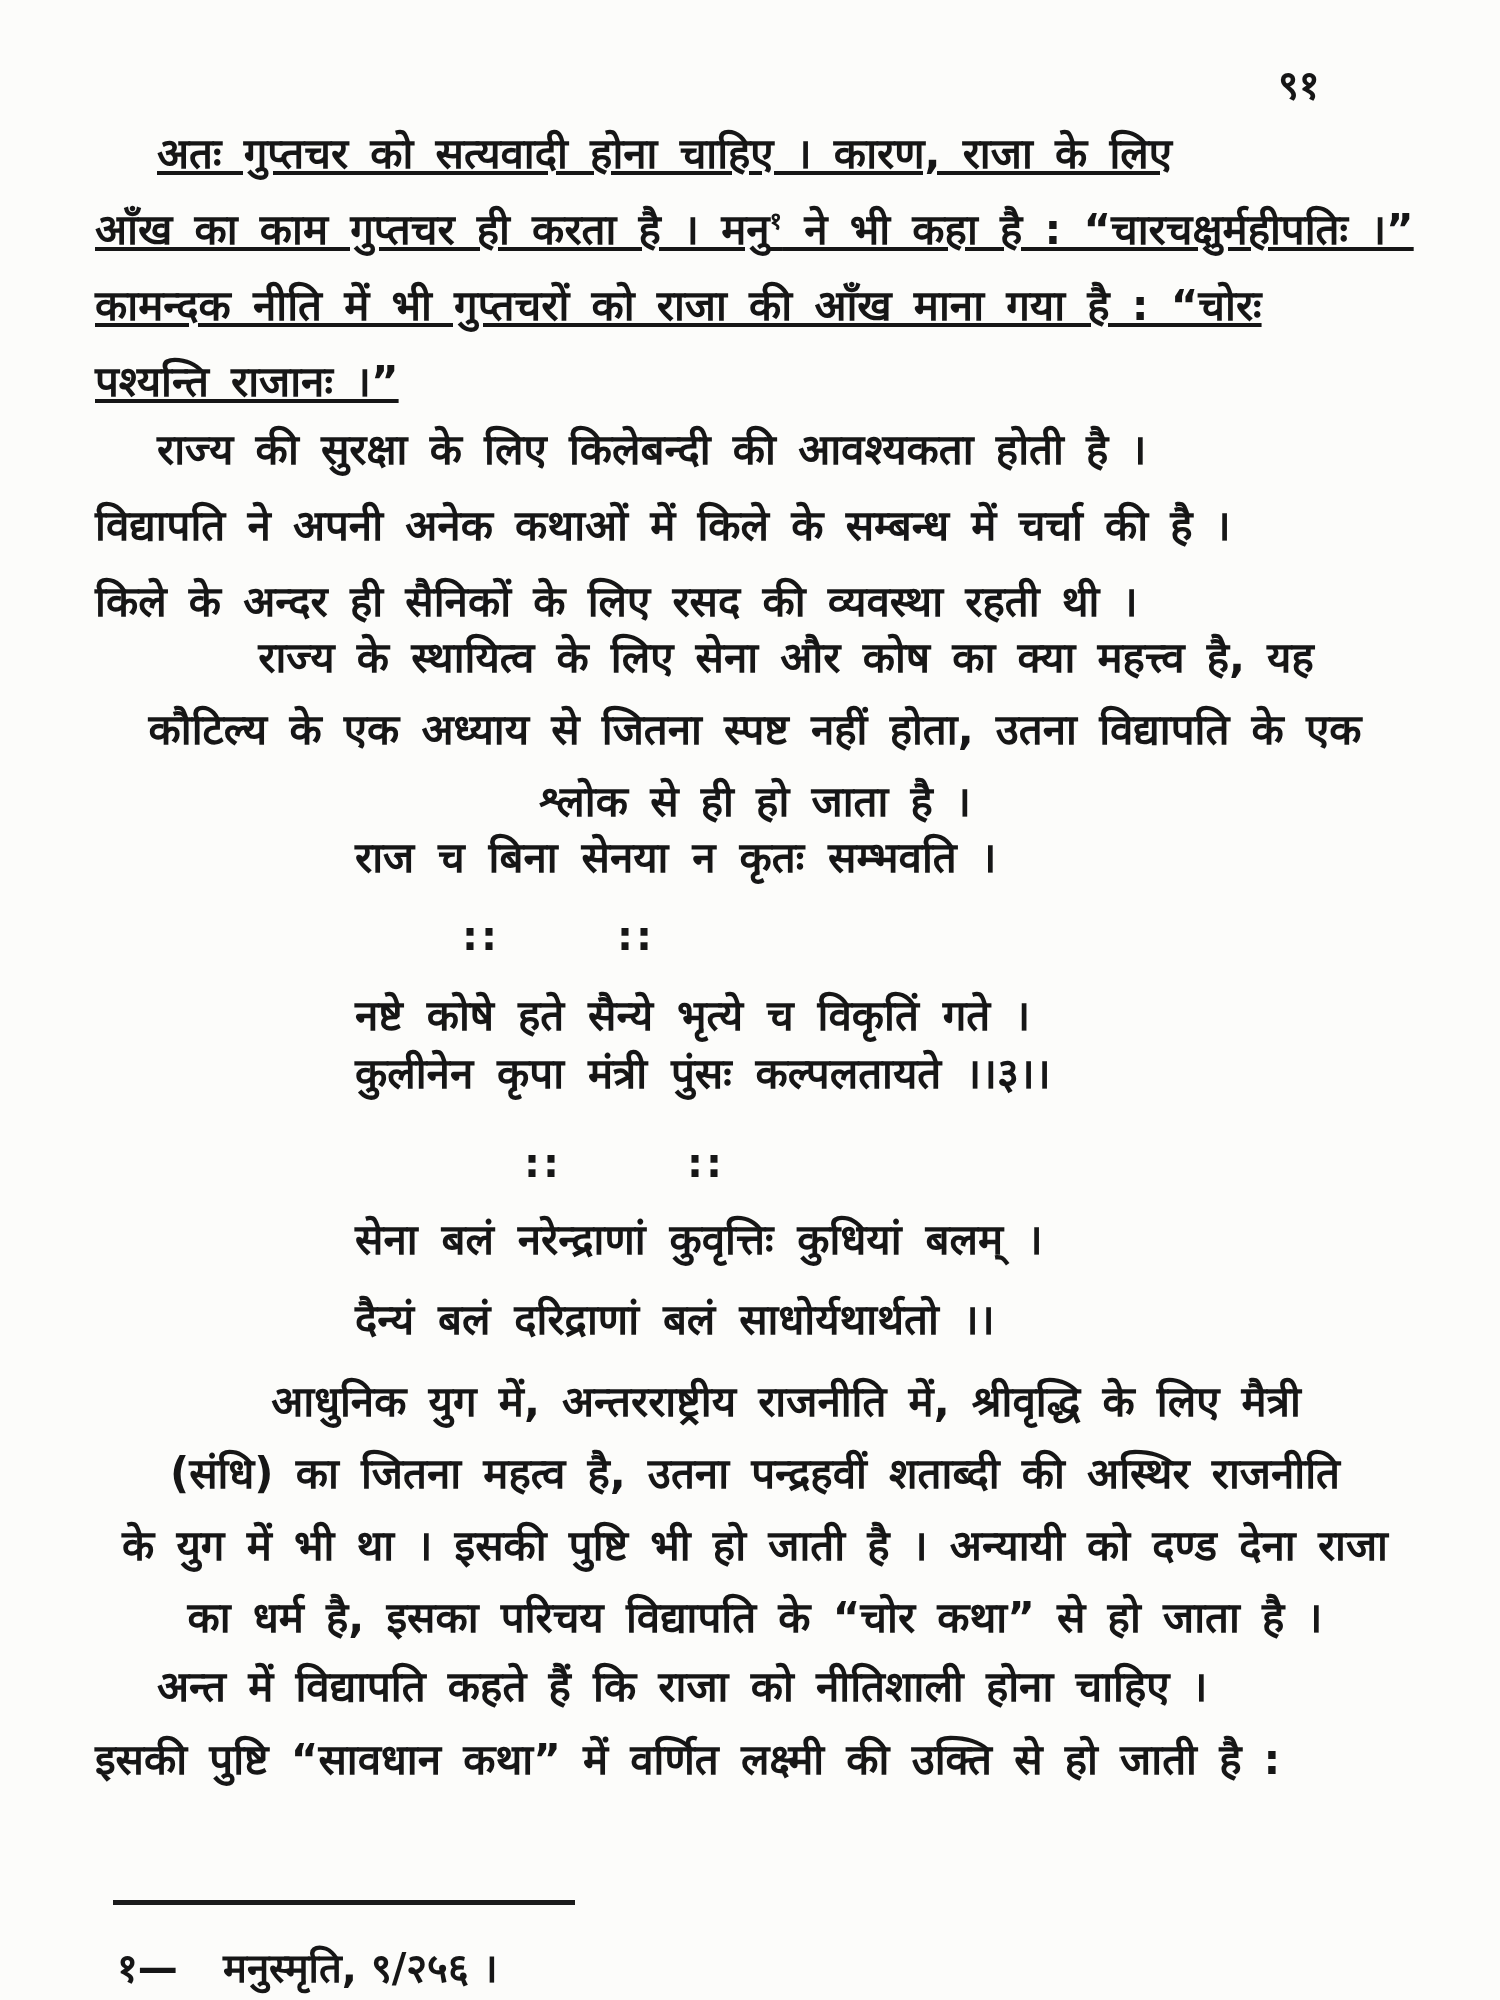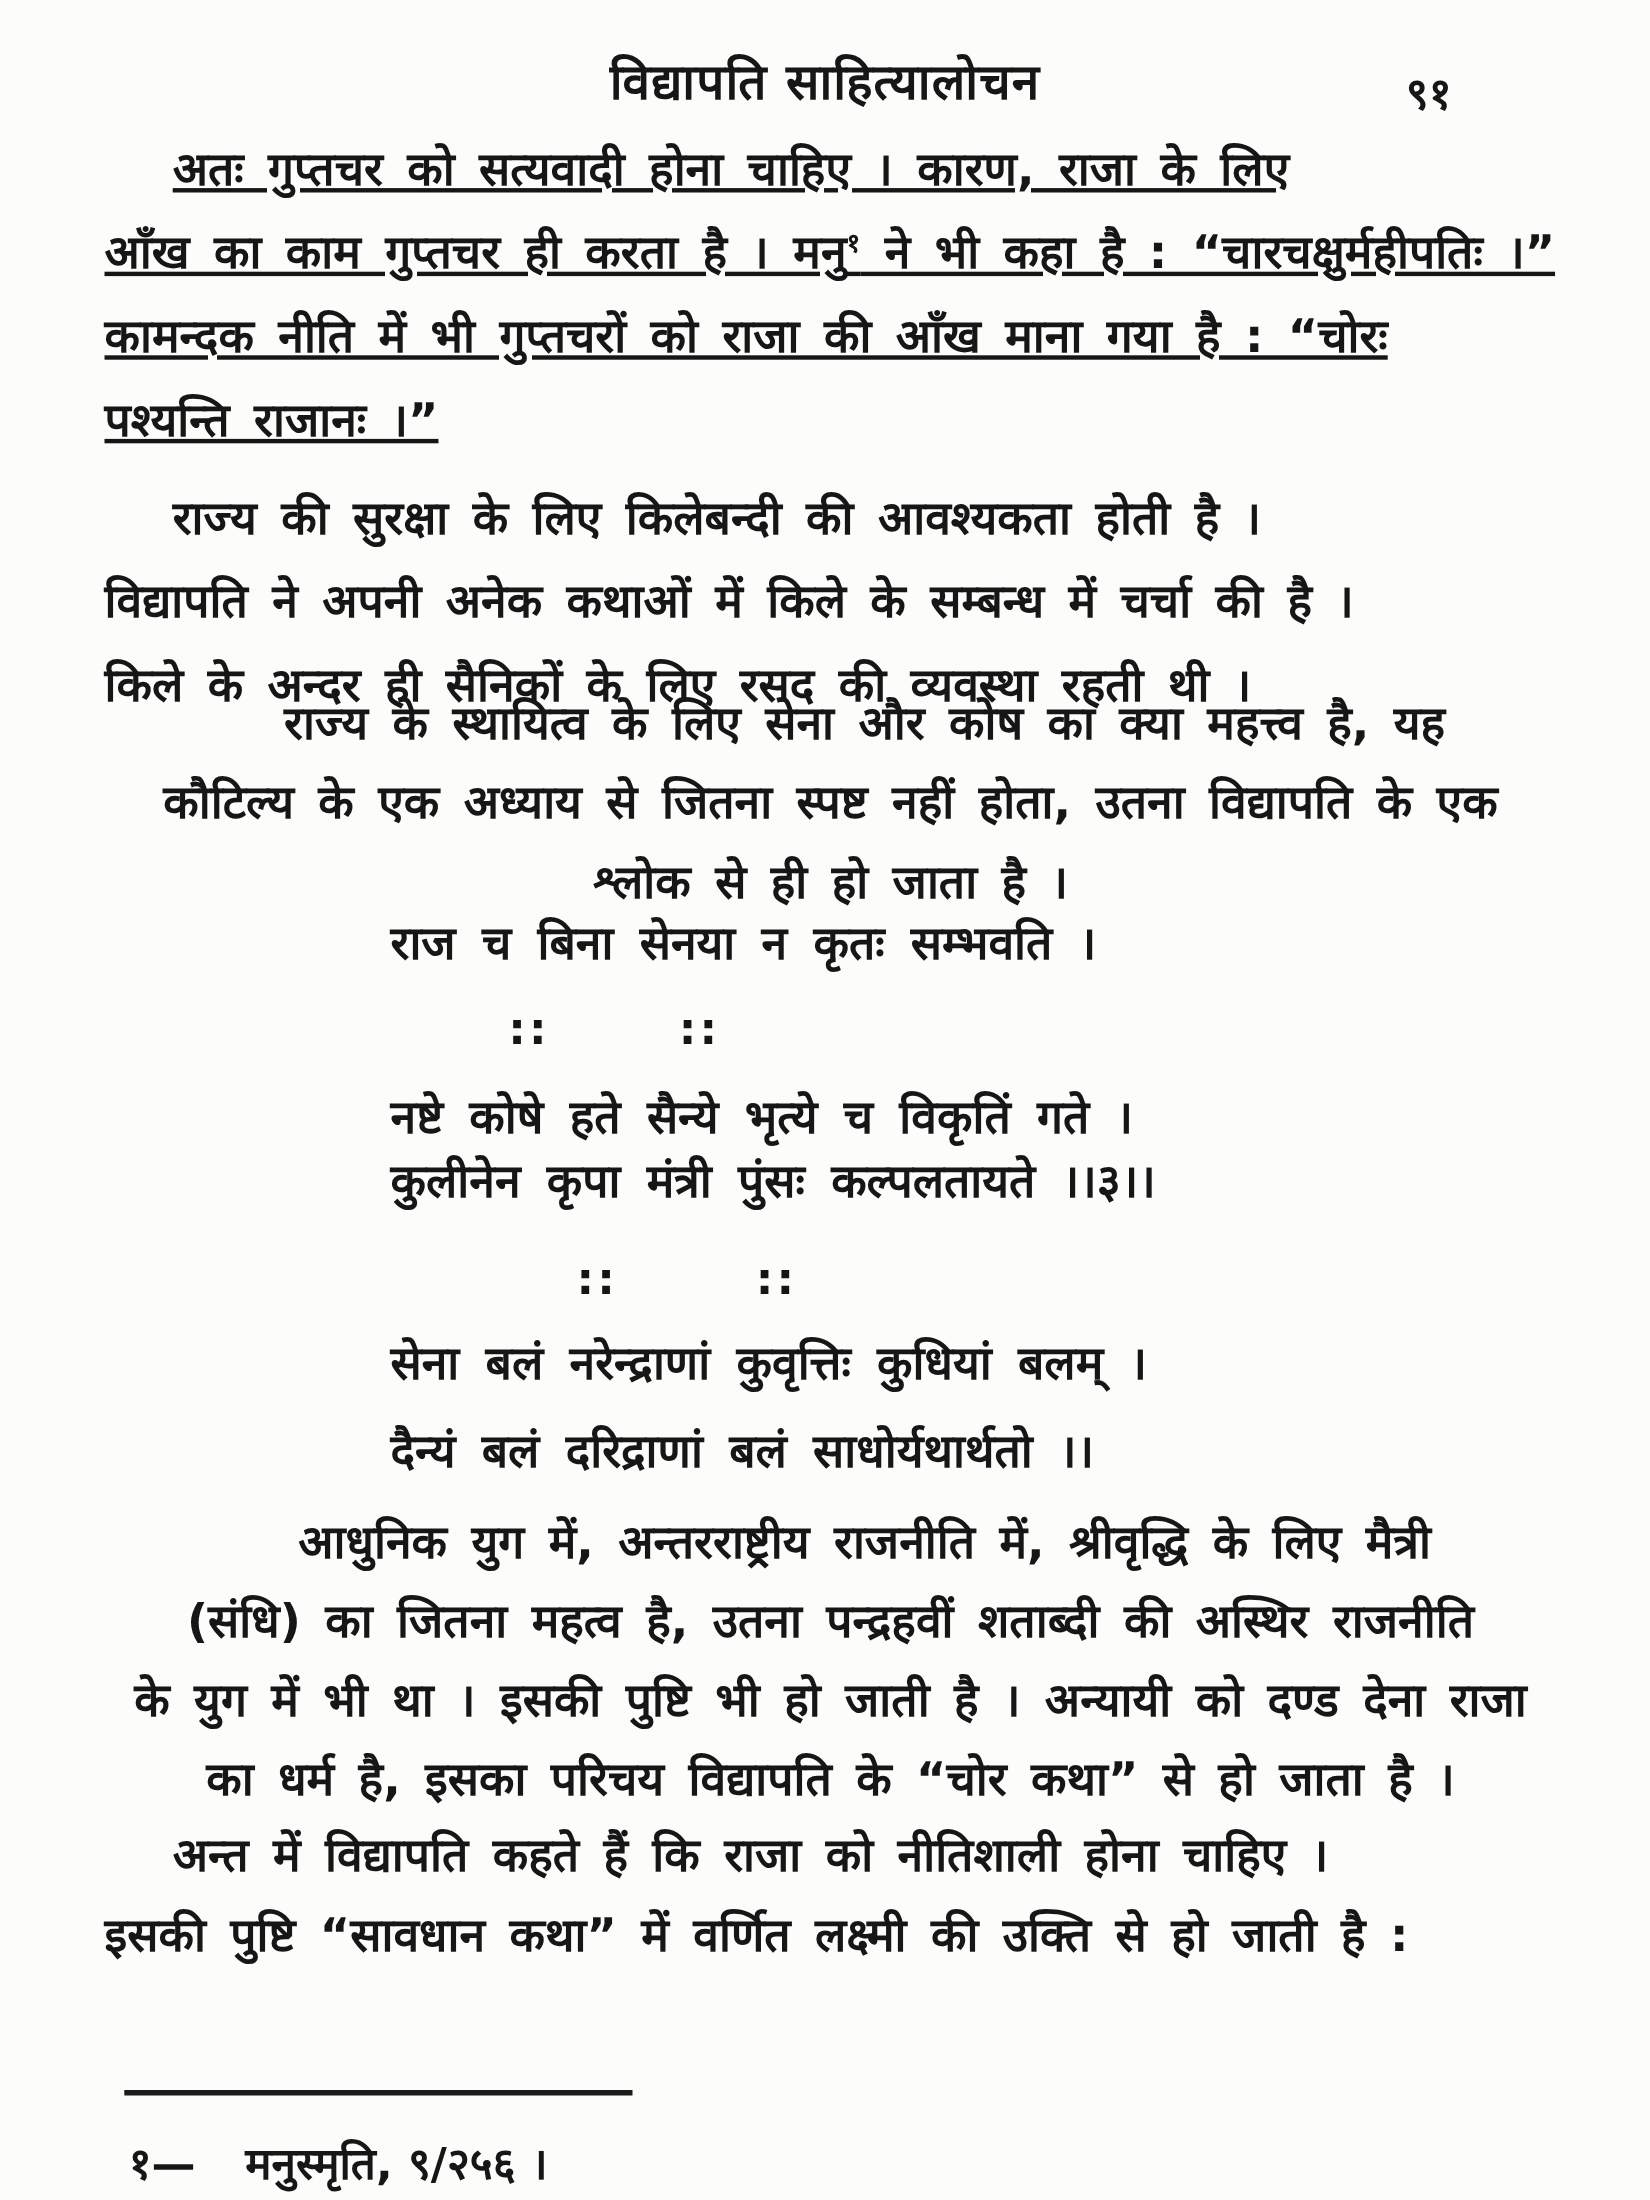--- a/index.html
+++ b/index.html
@@ -60,31 +60,30 @@
     font-size:40px;line-height:64px;
   }
   .footnote .marker{position:absolute;left:117px;}
   .footnote .fn-text{position:absolute;left:223px;}
 </style>
 </head>
 <body>
 
 <div class="page">
 
-  <div class="header-title">विद्यापति साहित्यालोचन</div>
   <div class="page-number">९१</div>
 
   <div class="para lh76" style="top:116px;text-decoration:underline;">
     <div class="bodyline indent">अतः गुप्तचर को सत्यवादी होना चाहिए । कारण, राजा के लिए</div>
     <div class="bodyline"><span>आँख का काम गुप्तचर ही करता है । मनु</span><sup class="fn">१</sup><span> ने भी कहा है : “चारचक्षुर्महीपतिः ।”</span></div>
     <div class="bodyline">कामन्दक नीति में भी गुप्तचरों को राजा की आँख माना गया है : “चोरः</div>
     <div class="bodyline">पश्यन्ति राजानः ।”</div>
   </div>
 
-  <div class="para lh76" style="top:433px;">
+  <div class="para lh76" style="top:412px;">
     <div class="bodyline indent">राज्य की सुरक्षा के लिए किलेबन्दी की आवश्यकता होती है ।</div>
     <div class="bodyline">विद्यापति ने अपनी अनेक कथाओं में किले के सम्बन्ध में चर्चा की है ।</div>
     <div class="bodyline">किले के अन्दर ही सैनिकों के लिए रसद की व्यवस्था रहती थी ।</div>
   </div>
 
   <div class="para lh72" style="top:622px;">
     <div class="bodyline indent">राज्य के स्थायित्व के लिए सेना और कोष का क्या महत्त्व है, यह</div>
     <div class="bodyline">कौटिल्य के एक अध्याय से जितना स्पष्ट नहीं होता, उतना विद्यापति के एक</div>
     <div class="bodyline">श्लोक से ही हो जाता है ।</div>
   </div>

